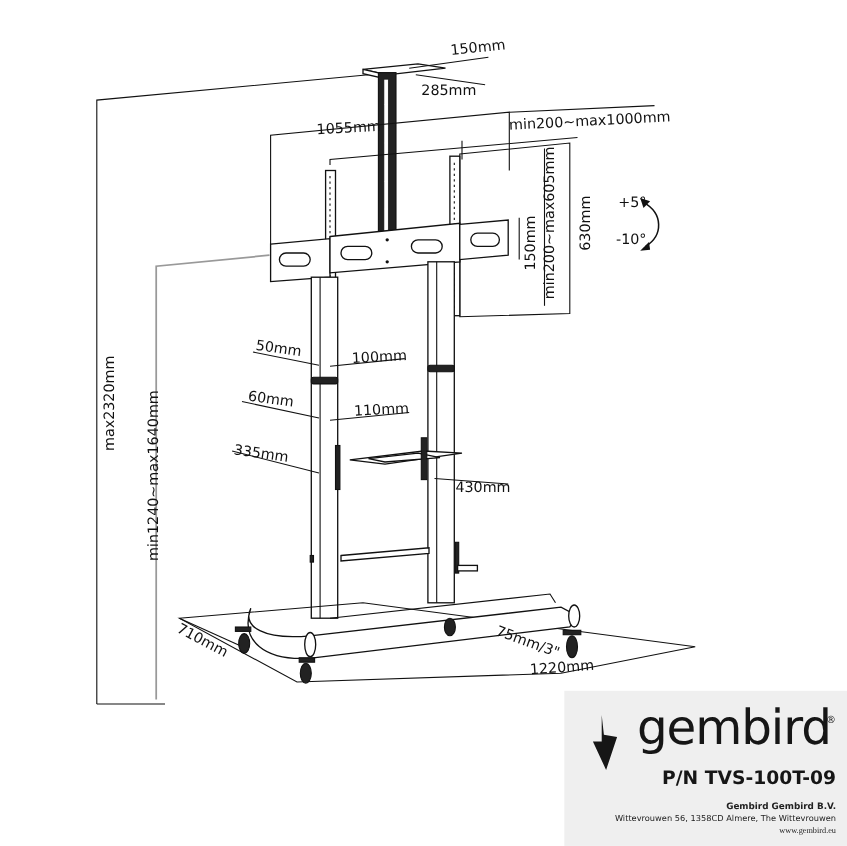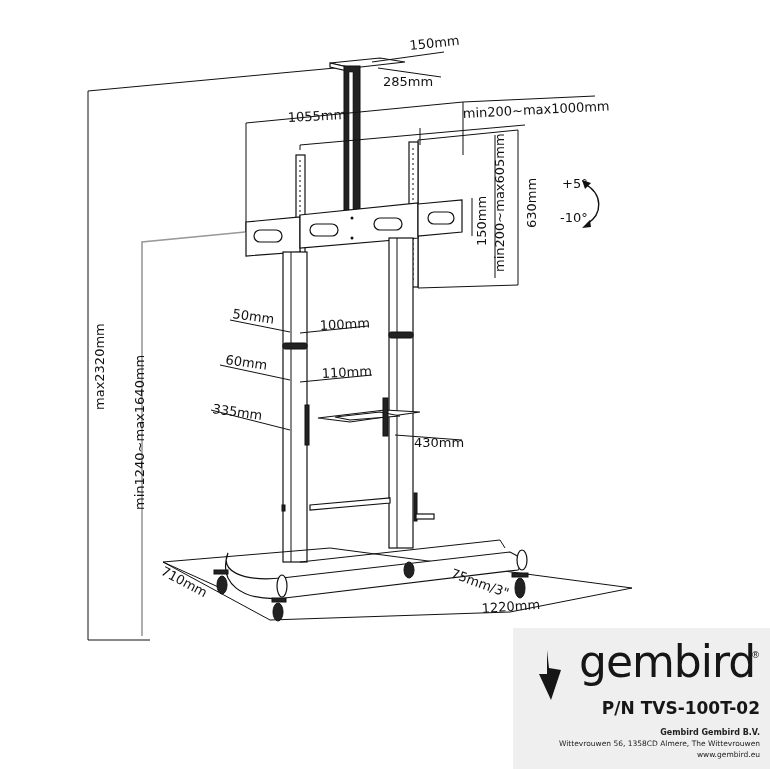--- a/index.html
+++ b/index.html
@@ -11,21 +11,21 @@
   .gry { stroke: #999; stroke-width: 1.6; fill: none; }
   .part { stroke: #111; stroke-width: 1.2; fill: #fff; }
   .dark { fill: #222; stroke: #111; stroke-width: 1; }
   .brand-box { position: absolute; left: 513px; top: 628px; width: 257px; height: 141px; background: #efefef; }
   .brand-logo-mark { position: absolute; left: 26px; top: 22px; width: 24px; height: 50px; }
   .brand-name { position: absolute; left: 66px; top: 8px; font-family: "DejaVu Sans", sans-serif; font-size: 44px; font-weight: 500; letter-spacing: -1px; color: #161616; }
   .brand-reg { position: absolute; left: 238px; top: 22px; font-size: 9px; color: #161616; }
   .pn { position: absolute; right: 10px; top: 70px; font-family: "DejaVu Sans", sans-serif; font-size: 17px; font-weight: bold; color: #161616; }
   .company { position: absolute; right: 10px; top: 100px; font-size: 8px; font-weight: bold; color: #222; }
   .address { position: absolute; right: 10px; top: 111px; font-size: 7.5px; color: #222; white-space: nowrap; }
-  .web { position: absolute; right: 10px; top: 122px; font-size: 7.5px; color: #222; }
+  .web { position: absolute; right: 10px; top: 122px; font-size: 7.5px; color: #222; font-family: Liberation Serif, serif; }
 </style>
 </head>
 <body>
 
 <svg id="canvas" viewBox="0 0 770 769" xmlns="http://www.w3.org/2000/svg">
 
   <g>
     <polyline class="ln" points="88,640 88,91 335,68"></polyline>
     <line class="ln" x1="88" y1="640" x2="150" y2="640"></line>
   </g>
@@ -170,17 +170,17 @@
   <text class="dim" transform="translate(450,577) rotate(20)">75mm/3"</text>
   <text class="dim" transform="translate(482,613) rotate(-4)">1220mm</text>
 </svg>
 
 <div class="brand-box">
   <svg class="brand-logo-mark" viewBox="0 0 24 50">
     <polygon points="8,0 10,18 22,20 12,50 0,24 8,24" fill="#161616"></polygon>
   </svg>
   <div class="brand-name">gembird</div>
   <div class="brand-reg">®</div>
-  <div class="pn">P/N TVS-100T-02</div>
+  <div class="pn">P/N TVS-100T-09</div>
   <div class="company">Gembird Gembird B.V.</div>
   <div class="address">Wittevrouwen 56, 1358CD Almere, The Wittevrouwen</div>
   <div class="web">www.gembird.eu</div>
 </div>
 
 </body></html>

